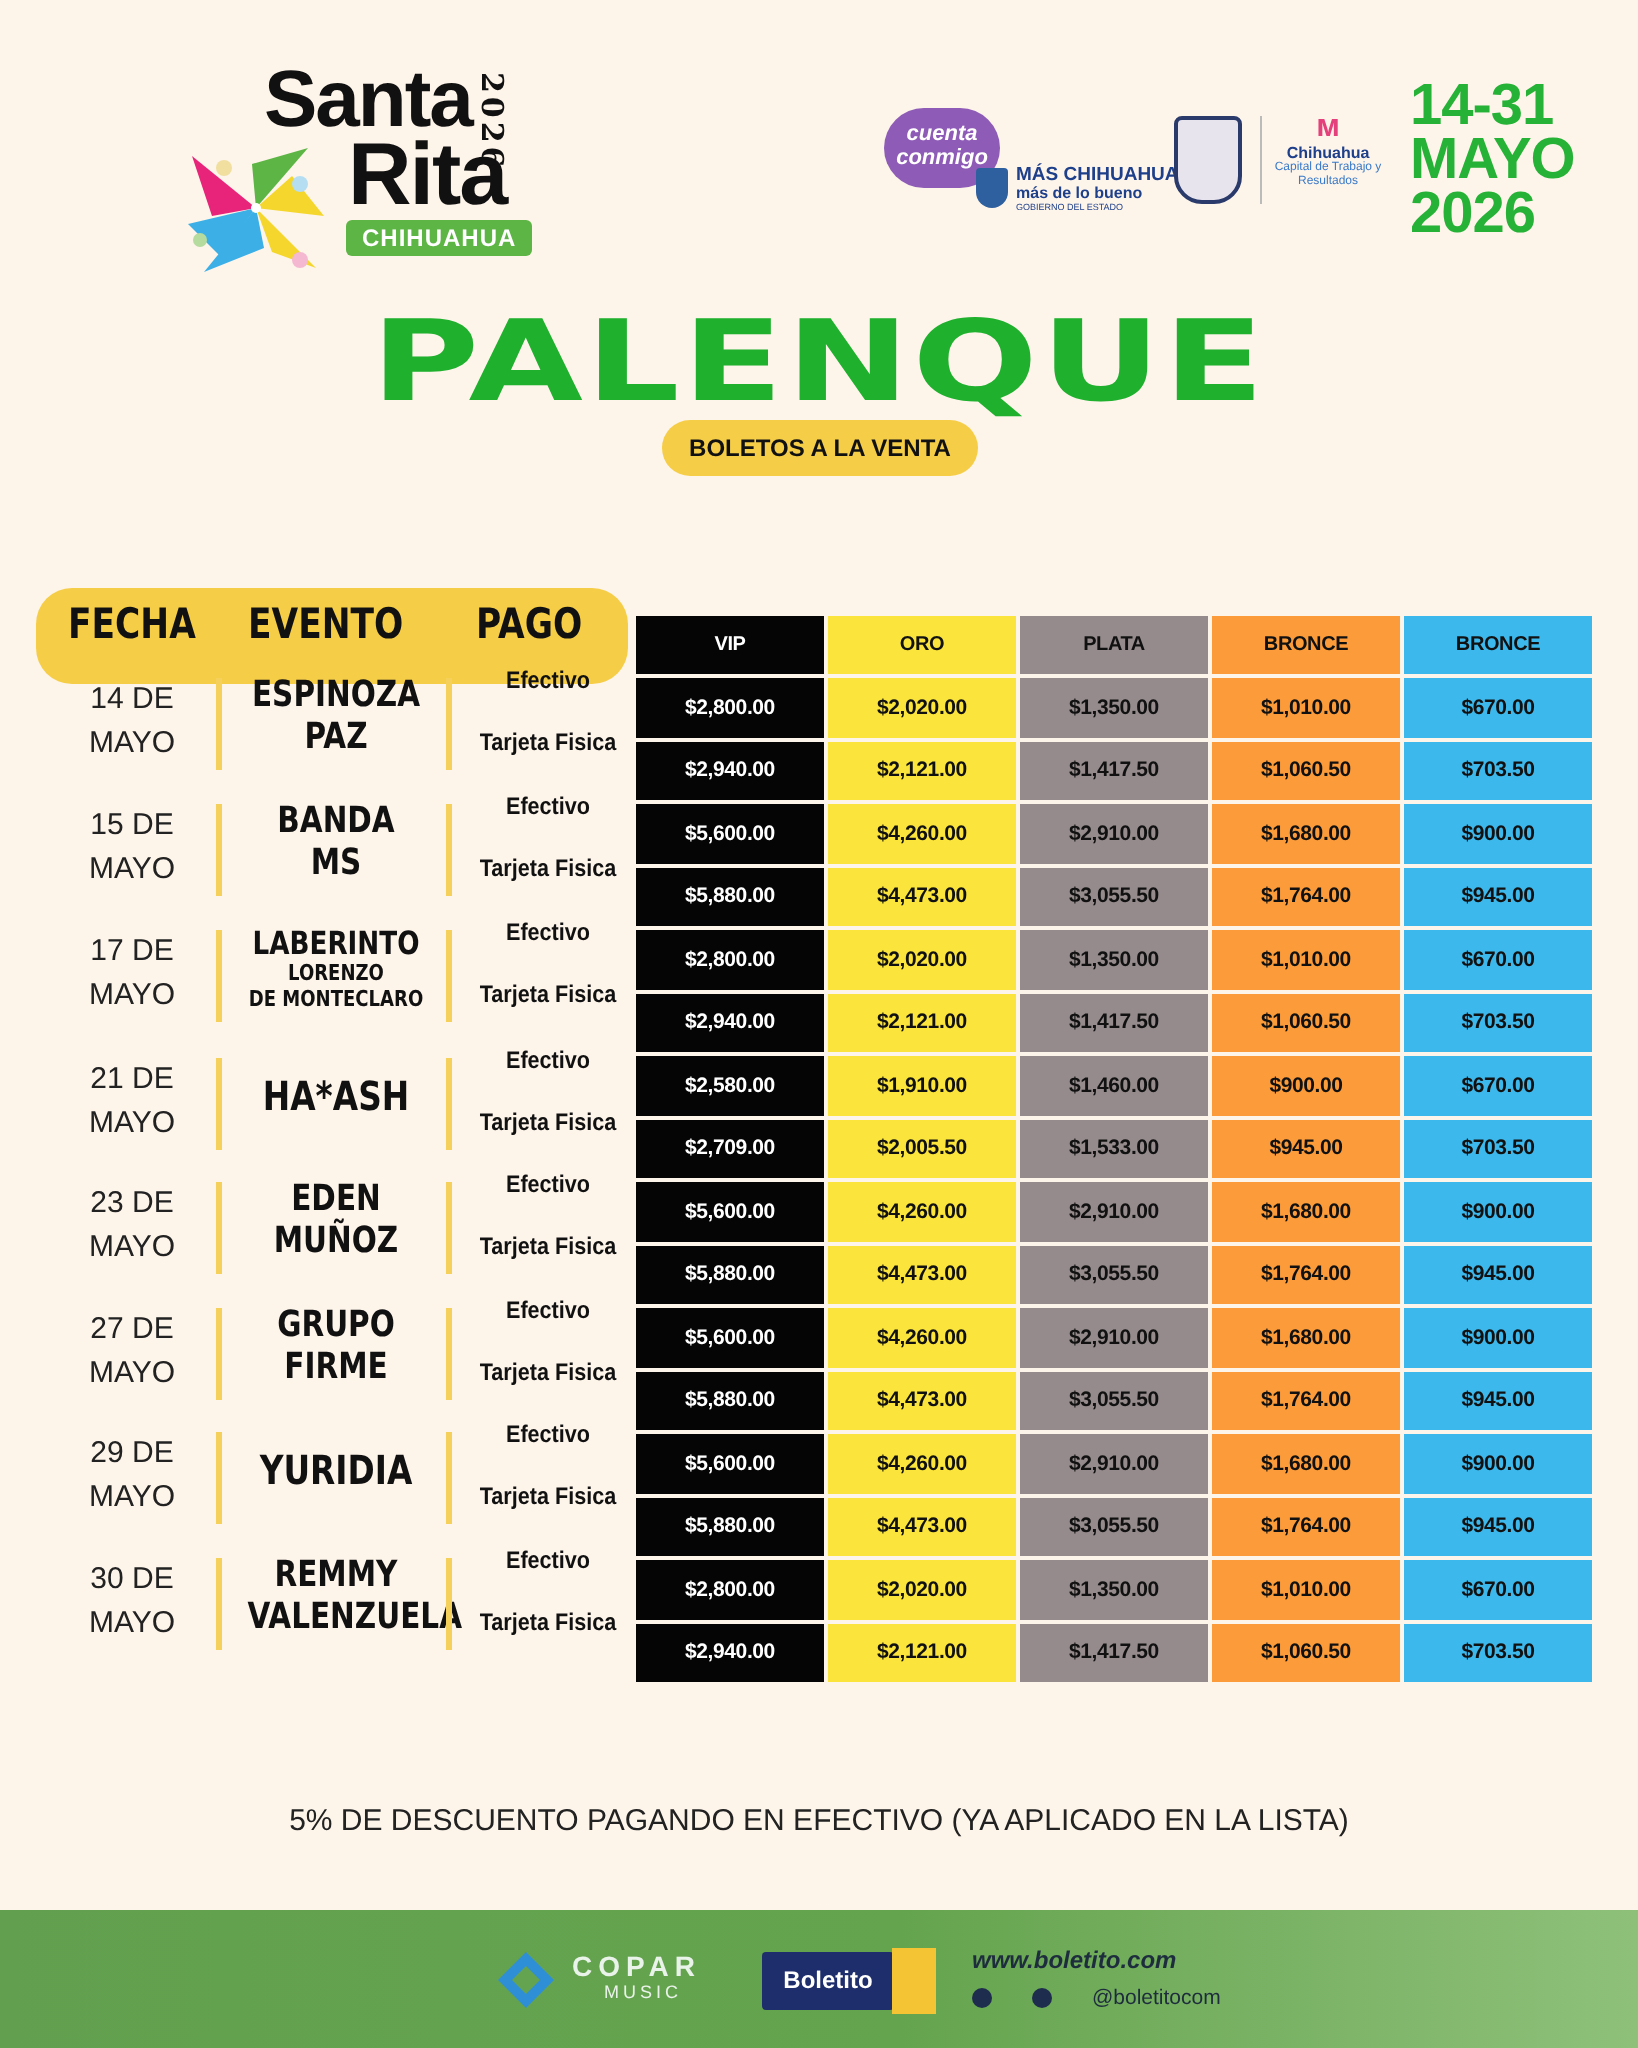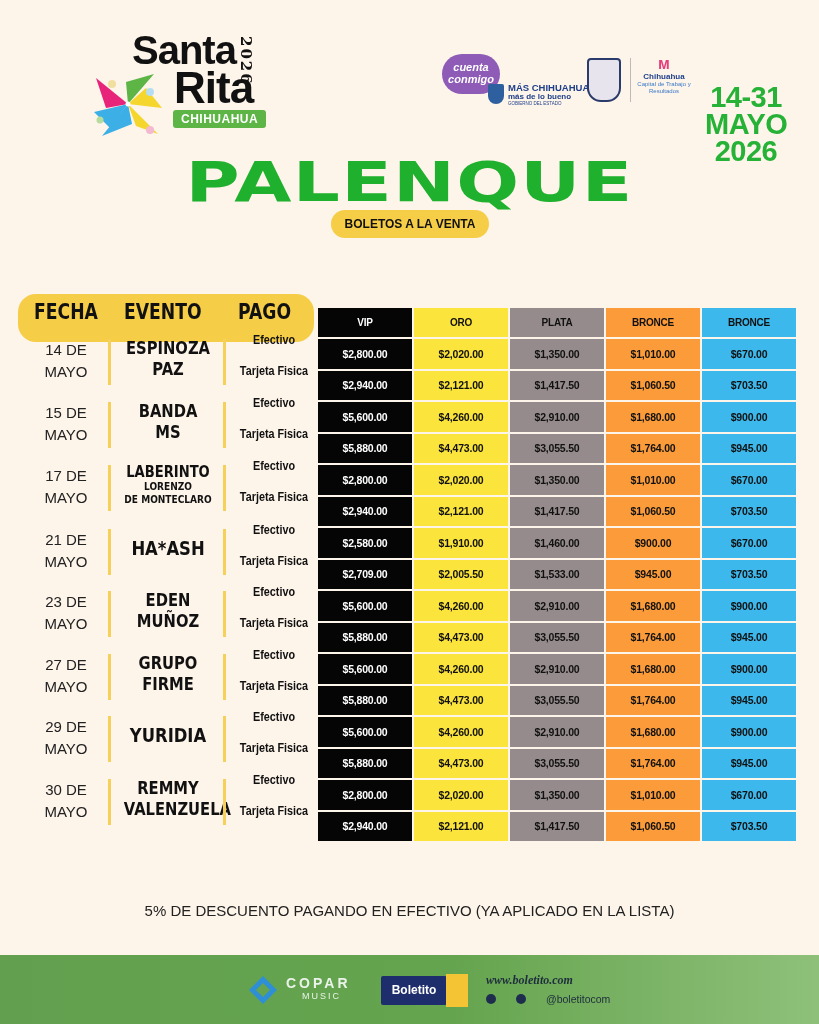--- a/index.html
+++ b/index.html
@@ -22,21 +22,21 @@
   .mas .t1 { position: absolute; left: 20px; top: 0; font-size: 9.5px; font-weight: 700; color: #1e3f8a; white-space: nowrap; }
   .mas .t2 { position: absolute; left: 20px; top: 10px; font-size: 8px; font-weight: 700; color: #1e3f8a; white-space: nowrap; }
   .mas .t3 { position: absolute; left: 20px; top: 19px; font-size: 4.5px; color: #1e3f8a; white-space: nowrap; }
   .crest { position: absolute; left: 147px; top: 6px; width: 34px; height: 44px; border: 2px solid #2a3a6a; border-radius: 4px 4px 14px 14px; background: #e8e4ee; }
   .vline { position: absolute; left: 190px; top: 6px; width: 1px; height: 44px; background: #bbb; }
   .chcap { position: absolute; left: 196px; top: 4px; width: 56px; text-align: center; }
   .chcap .m { font-size: 16px; font-weight: 700; color: #e4407b; line-height: 16px; }
   .chcap .n { font-size: 8px; font-weight: 700; color: #1e3f8a; }
   .chcap .s { font-size: 6px; color: #3a7ac9; line-height: 7px; }
 
-  .dates { position: absolute; left: 705px; top: 40px; width: 82px; text-align: center; color: #26b236; font-weight: 700; font-size: 29px; line-height: 27px; letter-spacing: -0.5px; margin-top: 44px; }
+  .dates { position: absolute; left: 705px; top: 40px; width: 82px; color: #26b236; font-weight: 700; font-size: 29px; line-height: 27px; letter-spacing: -0.5px; }
 
   
   .title { position: absolute; left: 0; width: 819px; top: 150px; text-align: center; color: #1fb02e; font-family: "DejaVu Sans", sans-serif; font-weight: 700; font-size: 56px; letter-spacing: 1px; transform: scaleX(1.32); transform-origin: center; line-height: 64px; }
   .pill { position: absolute; left: 331px; top: 210px; width: 158px; height: 28px; border-radius: 14px; background: #f6cd47; text-align: center; font-size: 12px; font-weight: 700; line-height: 28px; }
 
   
   .headbar { position: absolute; left: 18px; top: 294px; width: 296px; height: 48px; background: #f6cd47; border-radius: 18px; }
   .headbar span { position: absolute; top: 0; line-height: 36px; font-family: "DejaVu Sans", sans-serif; font-weight: 700; font-size: 21px; transform: scaleX(0.82); transform-origin: left; }
 
   
@@ -63,21 +63,21 @@
 
   .note { position: absolute; left: 0; width: 819px; top: 902px; text-align: center; font-size: 15px; color: #222; }
 
   
   .footer { position: absolute; left: 0; top: 955px; width: 819px; height: 69px; background: linear-gradient(90deg, #62a04f 0%, #65a44e 55%, #8ec07a 100%); }
   .copar-icon { position: absolute; left: 248px; top: 20px; width: 30px; height: 30px; }
   .copar { position: absolute; left: 286px; top: 20px; color: #eaf3ea; font-size: 14px; font-weight: 700; letter-spacing: 3px; }
   .music { position: absolute; left: 302px; top: 36px; color: #eaf3ea; font-size: 9px; letter-spacing: 2px; }
   .boletito { position: absolute; left: 381px; top: 21px; width: 66px; height: 29px; background: #1e2d6b; color: #fff; font-size: 12px; font-weight: 700; line-height: 29px; text-align: center; border-radius: 2px; }
   .ticket { position: absolute; left: 446px; top: 19px; width: 22px; height: 33px; background: #f4c434; }
-  .web { position: absolute; left: 486px; top: 18px; color: #1e2d3d; font-size: 12px; font-weight: 700; font-style: italic; font-family: Liberation Serif, serif; }
+  .web { position: absolute; left: 486px; top: 18px; color: #1e2d3d; font-size: 12px; font-weight: 700; font-style: italic; }
   .social { position: absolute; left: 486px; top: 38px; color: #1e2d3d; font-size: 10.5px; display: flex; align-items: center; gap: 20px; }
   .sico { display: inline-block; width: 10px; height: 10px; border-radius: 50%; background: #1e2d4d; }
 </style>
 </head>
 <body>
 
 <div class="logo">
   <svg class="pinwheel" viewBox="0 0 72 72">
     <polygon points="36,36 4,10 14,40" fill="#e8237a"></polygon>
     <polygon points="36,36 62,6 34,14" fill="#5db545"></polygon>

